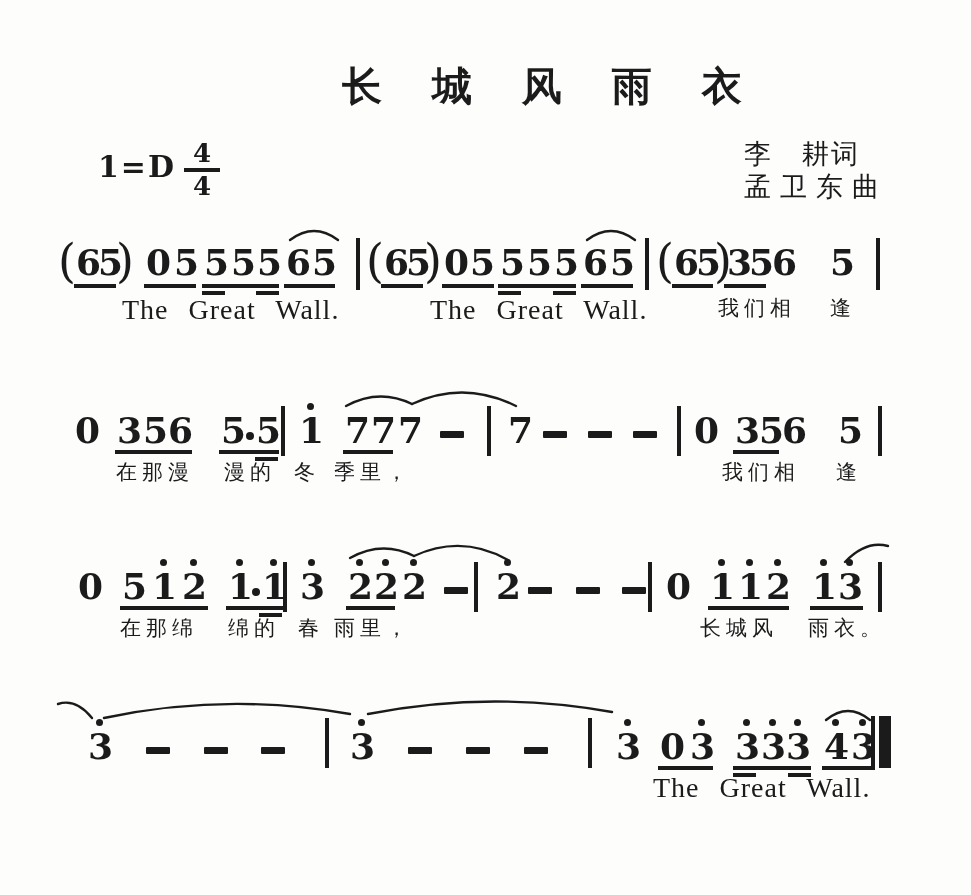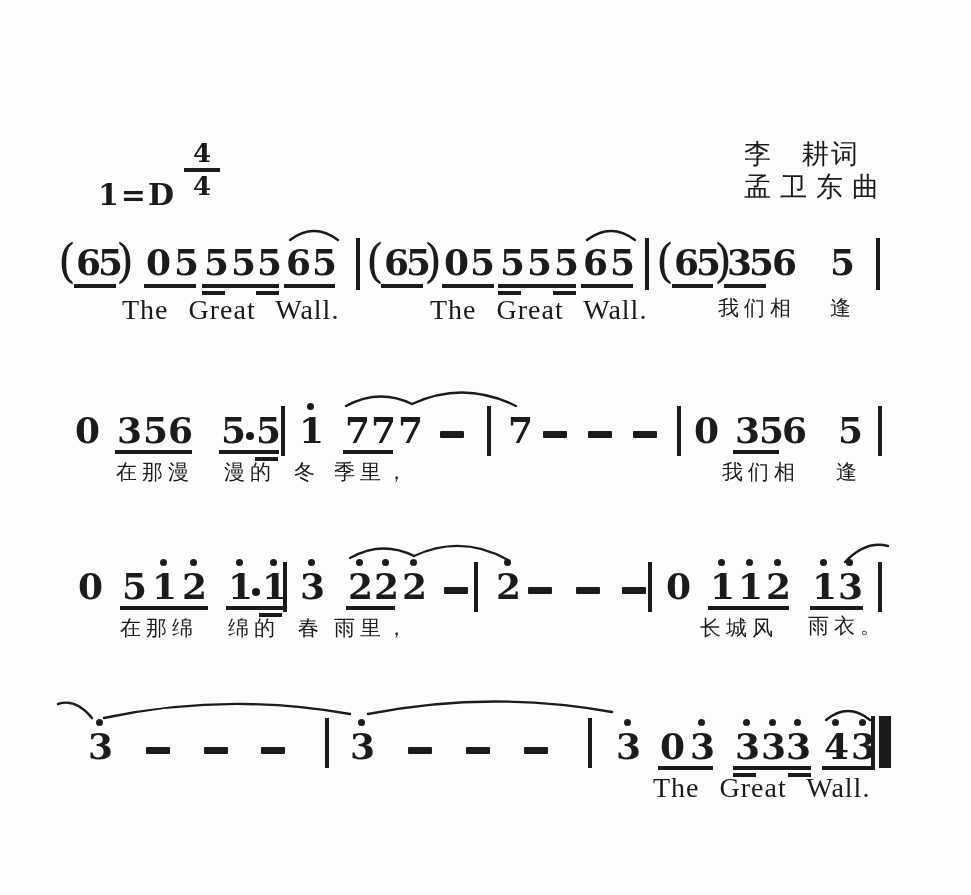--- a/index.html
+++ b/index.html
@@ -2,21 +2,21 @@
 <html><head>
 <meta charset="utf-8">
 <style>
   html,body{margin:0;padding:0;background:#ffffff;}
   #page{position:relative;width:971px;height:895px;background:#fdfdfc;overflow:hidden;
         font-family:"DejaVu Serif","Liberation Serif",serif;color:#1b1b1b;}
   
   #title{position:absolute;left:342px;top:66px;font-size:40px;font-weight:700;
          letter-spacing:18px;line-height:1;white-space:pre;}
   #tonic{position:absolute;left:98px;top:152px;font-size:30px;font-weight:700;
-         letter-spacing:2px;line-height:1;margin-top:28px;}
+         letter-spacing:2px;line-height:1;}
   #meter{position:absolute;left:182px;top:140px;width:40px;text-align:center;}
   #meter .num,#meter .den{font-size:26px;font-weight:700;line-height:1.05;}
   #meter .vinc{height:4px;background:#1b1b1b;margin:1px 2px;}
   .credit{position:absolute;left:744px;font-size:27px;line-height:1;white-space:pre;}
   #credit1{top:140px;letter-spacing:2px;}
   #credit2{top:173px;letter-spacing:9px;}
   
   .note{position:absolute;font-size:36px;font-weight:700;line-height:1;white-space:pre;}
   .paren{position:absolute;font-size:46px;font-weight:400;line-height:1;}
   .odot{position:absolute;width:7px;height:7px;border-radius:50%;background:#1b1b1b;}
@@ -28,20 +28,21 @@
   .cn{font-size:21px;letter-spacing:5px;}
   .en{font-size:28px;letter-spacing:1px;word-spacing:12px;
       font-family:"Liberation Serif","DejaVu Serif",serif;}
   #slurs{position:absolute;left:0;top:0;width:971px;height:895px;pointer-events:none;}
   #slurs path{fill:none;stroke:#1b1b1b;stroke-width:2.4;stroke-linecap:round;}
 </style>
 </head>
 <body>
 
 <div id="page">
+  <div id="title">长 城 风 雨 衣</div>
 
   <div id="tonic">1=D</div>
   <div id="meter">
     <div class="num">4</div>
     <div class="vinc"></div>
     <div class="den">4</div>
   </div>
 
   <div id="credit1" class="credit">李　耕词</div>
   <div id="credit2" class="credit">孟卫东曲</div>
@@ -213,21 +214,21 @@
       <div class="lyr cn" style="left: 224px; top: 460px;">漫的</div>
       <div class="lyr cn" style="left: 294px; top: 460px;">冬</div>
       <div class="lyr cn" style="left: 334px; top: 460px;">季里，</div>
       <div class="lyr cn" style="left: 722px; top: 460px;">我们相</div>
       <div class="lyr cn" style="left: 836px; top: 460px;">逢</div>
       <div class="lyr cn" style="left: 120px; top: 616px;">在那绵</div>
       <div class="lyr cn" style="left: 228px; top: 616px;">绵的</div>
       <div class="lyr cn" style="left: 298px; top: 616px;">春</div>
       <div class="lyr cn" style="left: 334px; top: 616px;">雨里，</div>
       <div class="lyr cn" style="left: 700px; top: 616px; font-family: Liberation Serif, serif;">长城风</div>
-      <div class="lyr cn" style="left: 808px; top: 616px; font-family: Liberation Mono, monospace;">雨衣。</div>
+      <div class="lyr cn" style="left: 808px; top: 616px;">雨衣。</div>
       <div class="lyr en" style="left: 653px; top: 772px;">The Great Wall.</div>
     </div>
   <svg id="slurs" xmlns="http://www.w3.org/2000/svg">
       <path d="M 290 240 Q 314 222 338 240"></path>
       <path d="M 587 240 Q 611 222 635 240"></path>
       <path d="M 346 406 Q 379 388 412 404"></path>
       <path d="M 412 404 Q 464 380 516 406"></path>
       <path d="M 350 558 Q 382 540 414 556"></path>
       <path d="M 414 556 Q 462 534 508 560"></path>
       <path d="M 845 562 Q 866 540 888 546"></path>

